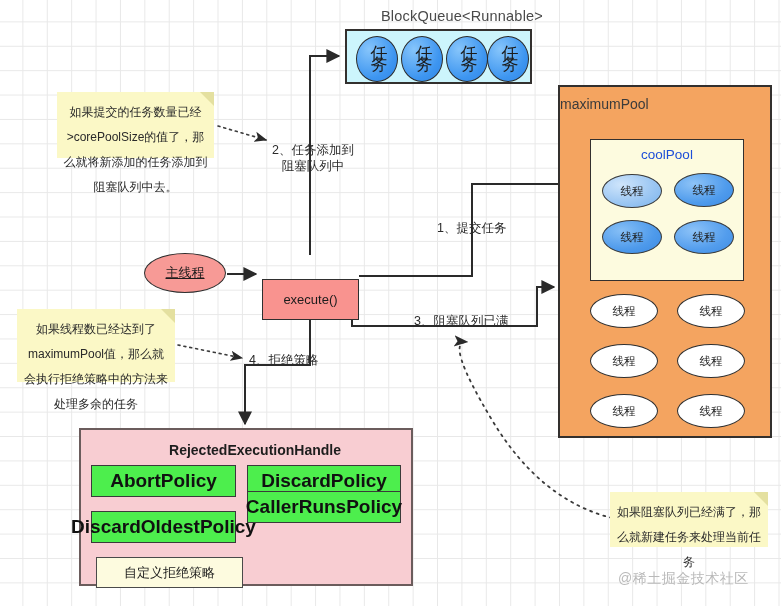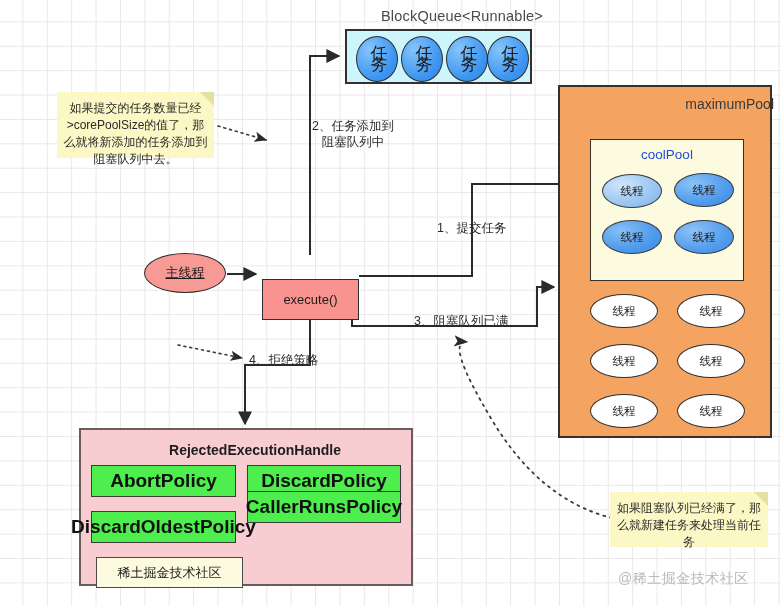--- a/index.html
+++ b/index.html
@@ -45,21 +45,21 @@
     width:13px;text-align:center;word-break:break-all;
   }
 
   
   .maxpool{
     left:558px;top:85px;width:214px;height:353px;
     background:#f4a460;border:2px solid #33302e;
   }
   .maxpool-title{
     position:absolute;left:0;top:9px;width:214px;
-    text-align:right;font-size:14px;color:#3b3b3b;
+    text-align:left;font-size:14px;color:#3b3b3b;
   }
   .coolpool{
     position:absolute;left:30px;top:52px;width:152px;height:140px;
     background:#fdfbdf;border:1.8px solid #33302e;
   }
   .coolpool-title{
     position:absolute;left:0;top:7px;width:152px;
     text-align:center;font-size:13.5px;color:#1d4ed8;
   }
   .cthread{
@@ -111,38 +111,38 @@
   .custom-policy{
     position:absolute;left:96px;top:557px;width:145px;height:29px;
     background:#fdfbdf;border:1.6px solid #4a4a4a;
     display:flex;align-items:center;justify-content:center;
     font-size:13px;color:#1c1c1c;
   }
 
   
   .note{
     position:absolute;background:#fbf8c6;
-    font-size:12px;color:#2a2a2a;line-height:17px;
+    font-size:12px;color:#2a2a2a;line-height:25px;
     text-align:center;padding:8px 6px 6px 6px;box-sizing:border-box;
   }
   .note .fold{
     position:absolute;right:0;top:0;width:0;height:0;
     border-left:14px solid transparent;border-top:14px solid #e4e0a0;
   }
   .note1{left:57px;top:92px;width:157px;height:66px;}
   .note2{left:17px;top:309px;width:158px;height:73px;}
   .note3{left:610px;top:492px;width:158px;height:55px;text-align:center;}
 
   
   .elabel{
     position:absolute;font-size:12.5px;color:#2b2b2b;
     line-height:16px;white-space:nowrap;
     background:transparent;
   }
-  .lbl-2{left:272px;top:118px;text-align:center;margin-left:40px;}
+  .lbl-2{left:272px;top:142px;text-align:center;}
   .lbl-1{left:437px;top:220px;}
   .lbl-3{left:414px;top:313px;}
   .lbl-4{left:249px;top:352px;}
 
   .watermark{
     position:absolute;left:618px;top:570px;
     font-size:14px;color:#b9b9b9;letter-spacing:.5px;
   }
 </style>
 </head>
@@ -223,25 +223,29 @@
   <div class="elabel lbl-3">3、阻塞队列已满</div>
   <div class="elabel lbl-4">4、拒绝策略</div>
 
   <div class="node rejbox">
     <div class="rej-title">RejectedExecutionHandle</div>
   </div>
   <div class="policy" style="left:91px;top:465px;width:143px;">AbortPolicy</div>
   <div class="policy" style="left:247px;top:465px;width:152px;">DiscardPolicy</div>
   <div class="policy" style="left:91px;top:511px;width:143px;">DiscardOldestPolicy</div>
   <div class="policy" style="left:247px;top:491px;width:152px;">CallerRunsPolicy</div>
-  <div class="custom-policy">稀土掘金技术社区</div>
+  <div class="custom-policy">自定义拒绝策略</div>
 
   <div class="note note1">
     <div class="fold"></div>
     <span>如果提交的任务数量已经&gt;corePoolSize的值了，那么就将新添加的任务添加到阻塞队列中去。</span>
   </div>
+  <div class="note note2">
+    <div class="fold"></div>
+    <span>如果线程数已经达到了maximumPool值，那么就会执行拒绝策略中的方法来处理多余的任务</span>
+  </div>
   <div class="note note3">
     <div class="fold"></div>
     <span>如果阻塞队列已经满了，那么就新建任务来处理当前任务</span>
   </div>
 
   <div class="watermark">@稀土掘金技术社区</div>
 </div>
 
 </body></html>

